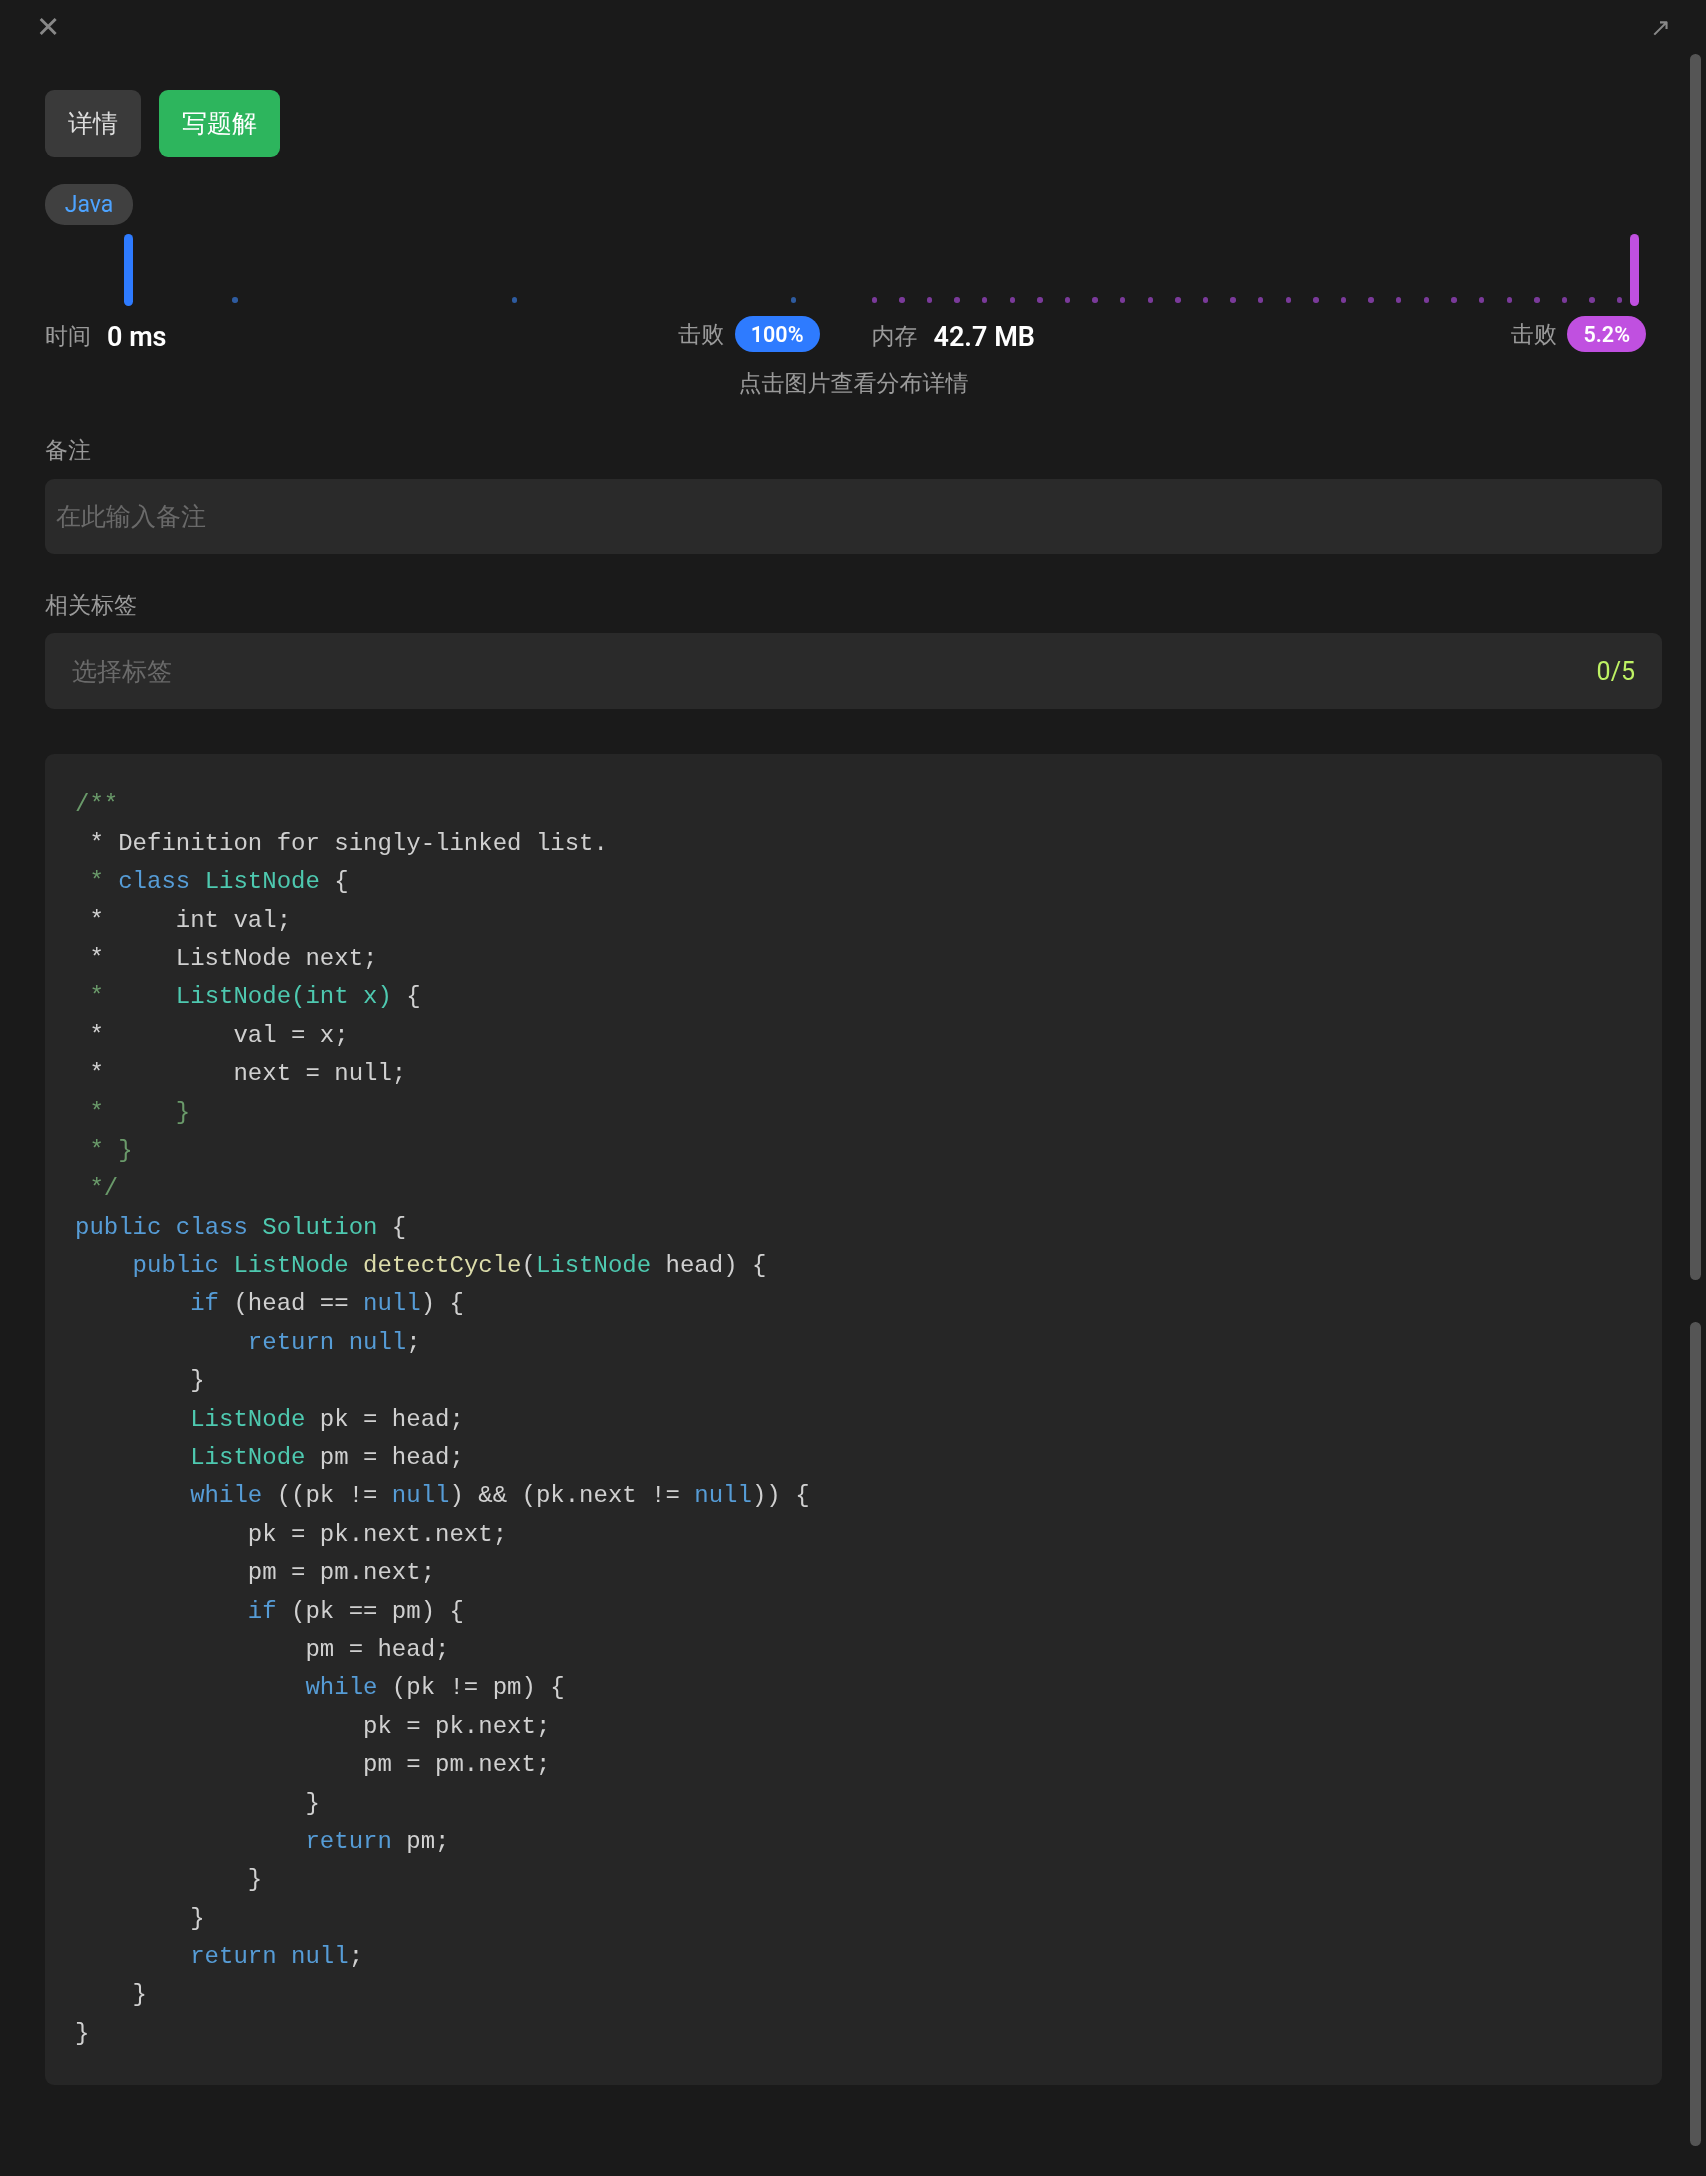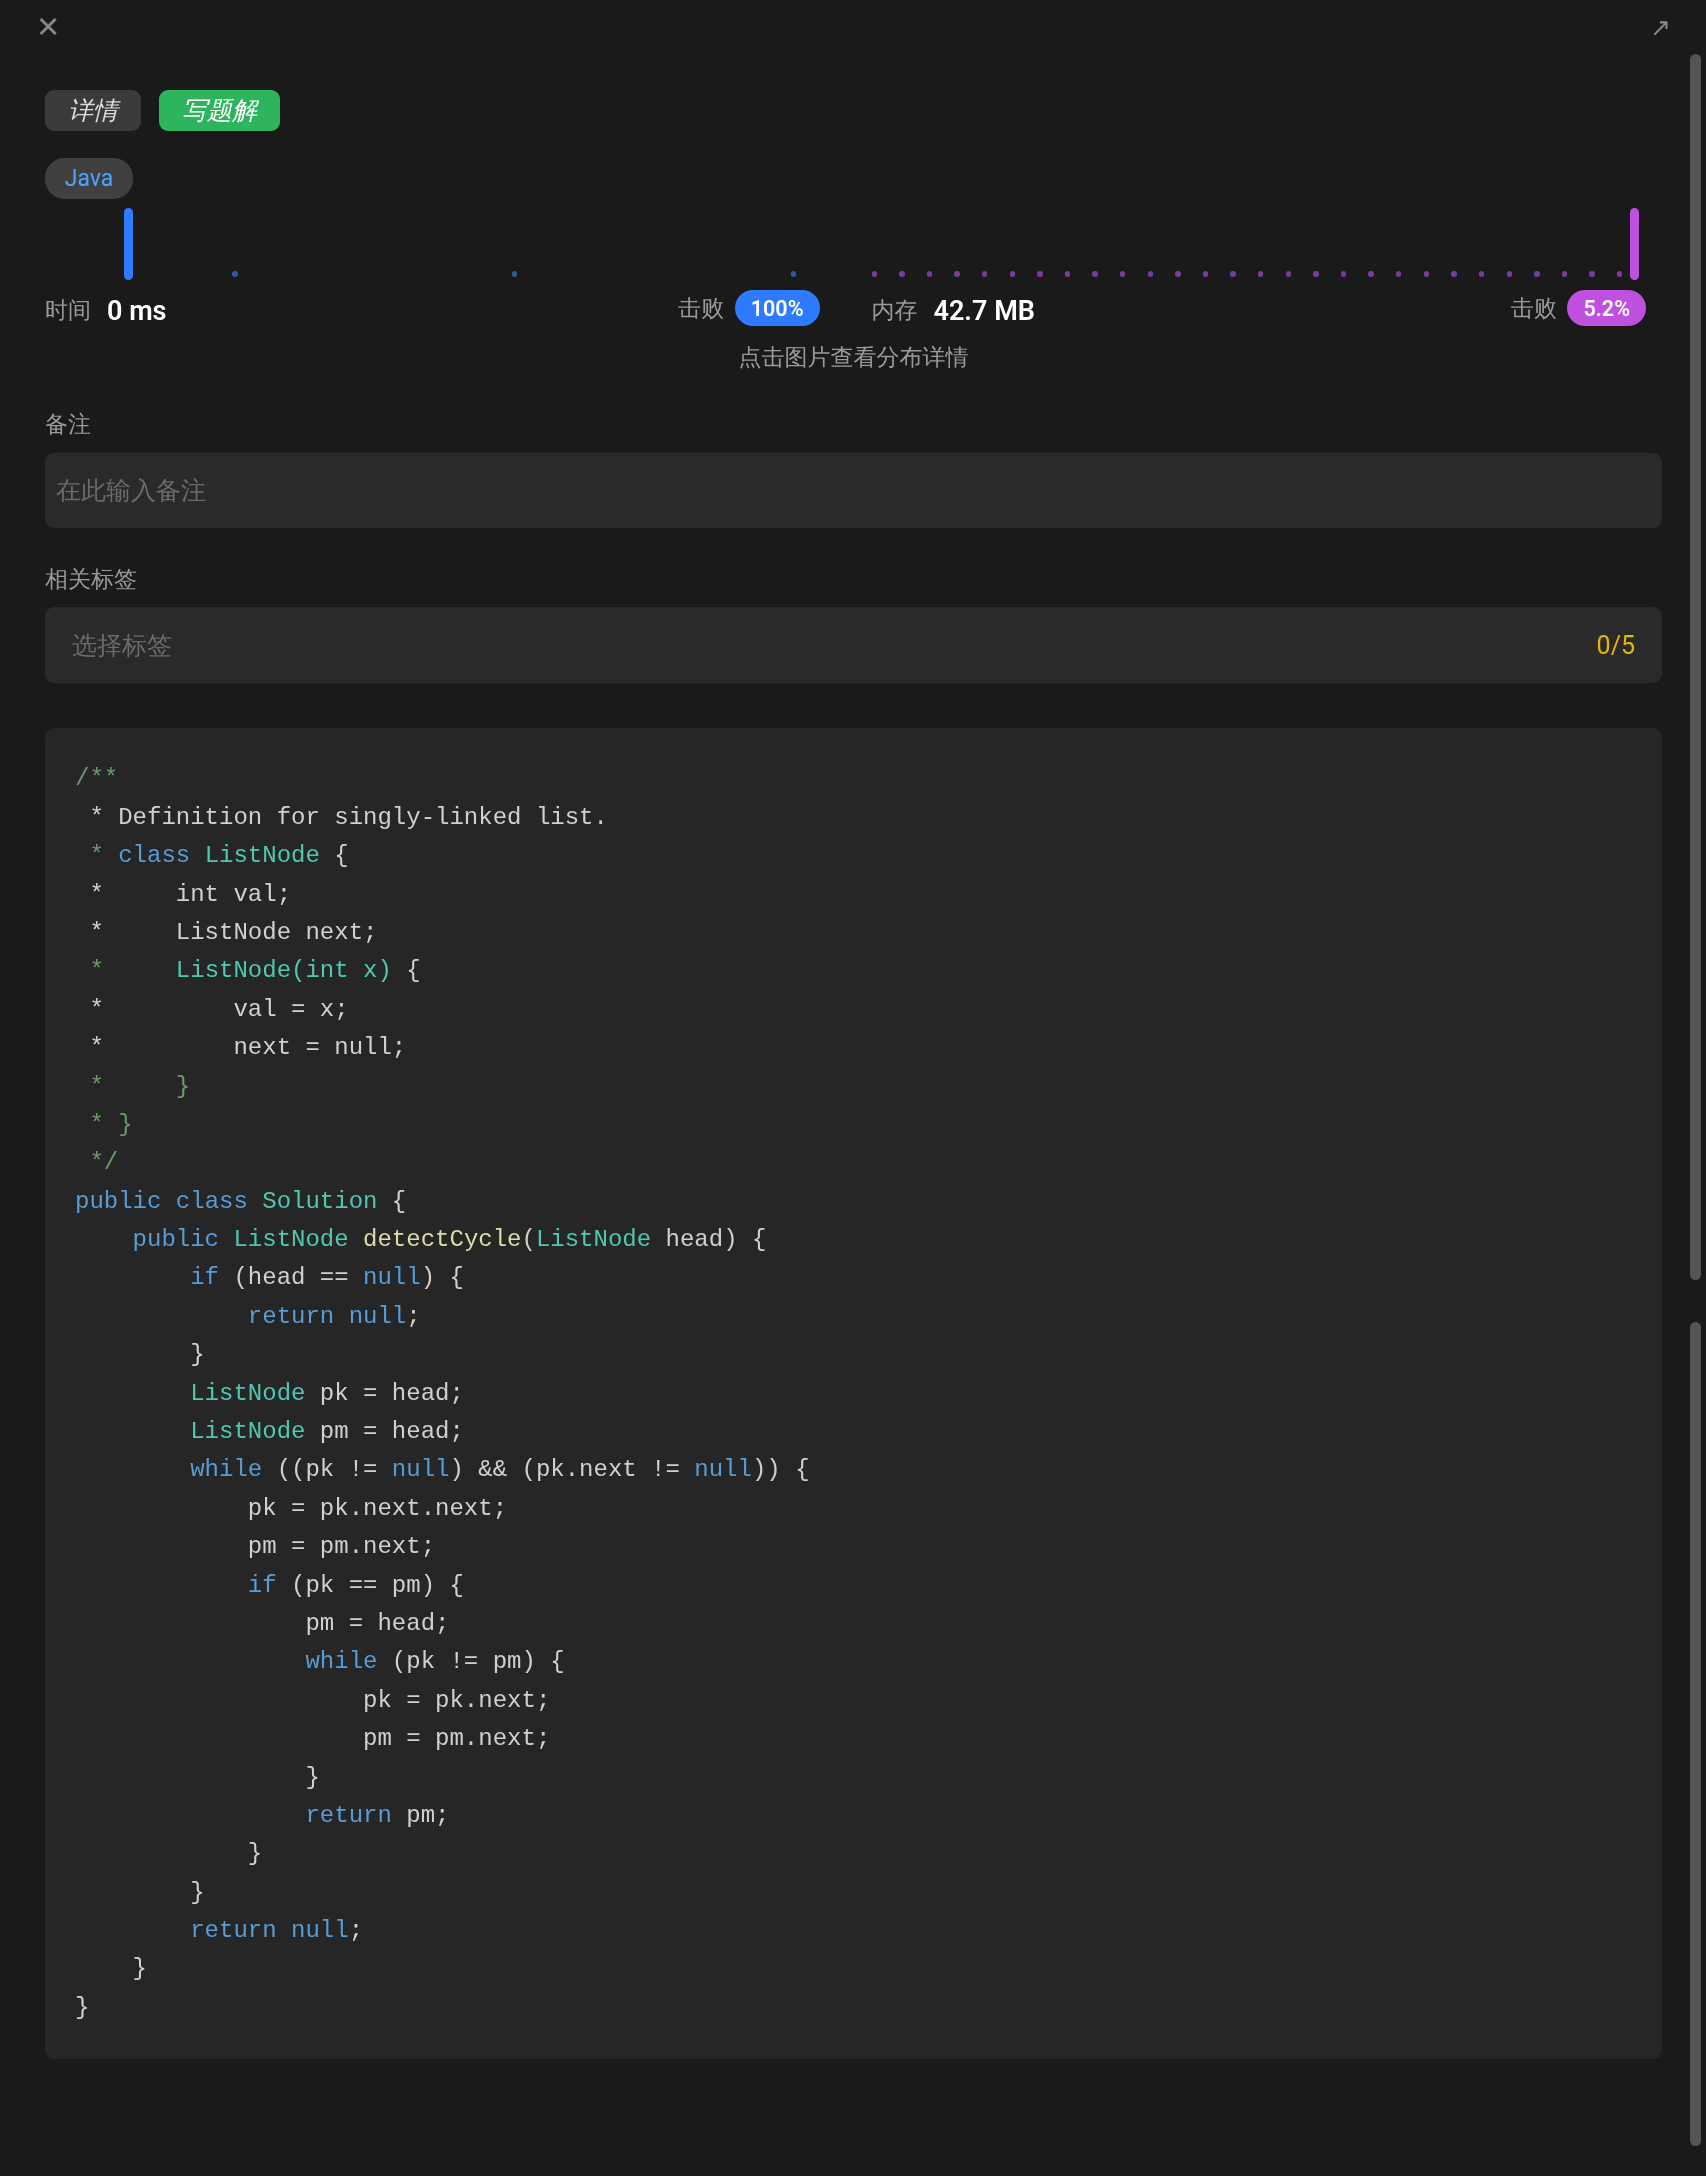--- a/index.html
+++ b/index.html
@@ -88,26 +88,25 @@
   .user-text .udate {
     font-size: 23px;
     color: #9a9a9a;
     margin-top: 3.6px;
   }
   .header-actions {
     display: flex;
     gap: 18px;
   }
   .btn {
-    padding: 4px 23px;
+    padding: 17px 23px;
     border-radius: 9px;
     border: none;
     font-size: 25px;
     cursor: pointer;
-    font-style: italic;
   }
   .btn-gray {
     background: #3a3a3a;
     color: #ddd;
   }
   .btn-green {
     background: #2db55d;
     color: #fff;
   }
   .lang-tag {
@@ -210,21 +209,21 @@
     border-radius: 9px;
     padding: 21.5px 27px;
     display: flex;
     justify-content: space-between;
     align-items: center;
     color: #6a6a6a;
     font-size: 25px;
     margin-bottom: 45px;
     cursor: pointer;
   }
-  .tag-count { color: #eab308; }
+  .tag-count { color: #bef264; }
   .code-block {
     background: #262626;
     border-radius: 9px;
     padding: 32px 30px;
     font-family: "SF Mono", Menlo, Consolas, "Courier New", monospace;
     font-size: 24px;
     line-height: 1.6;
     white-space: pre;
     overflow-x: auto;
     color: #d0d0d0;

